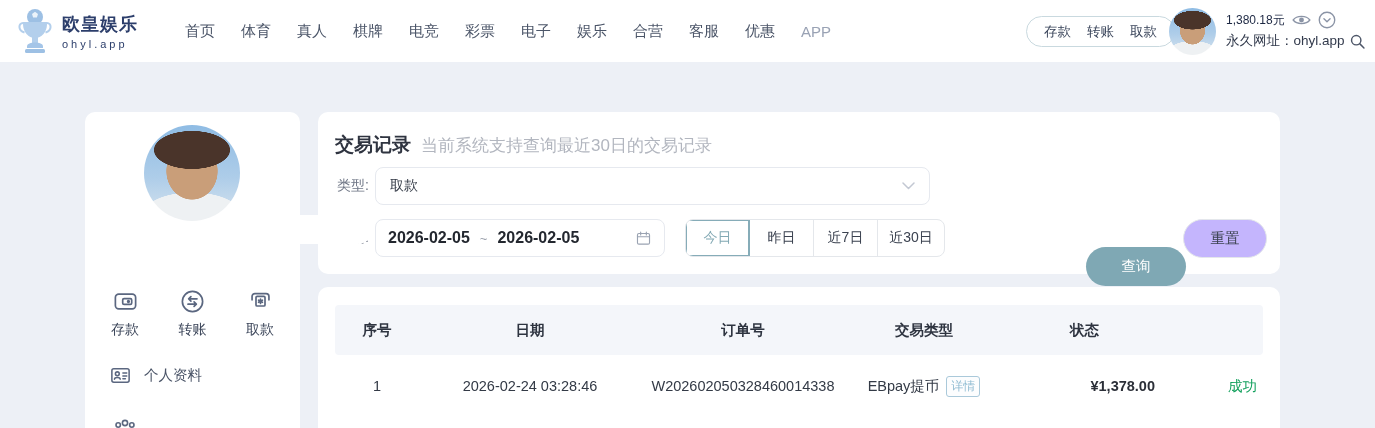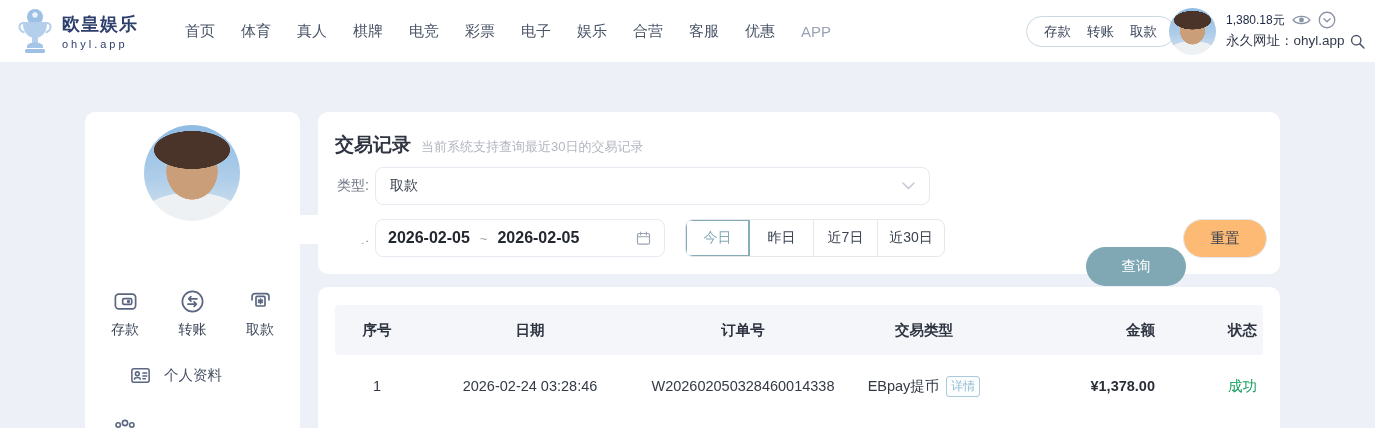--- a/index.html
+++ b/index.html
@@ -37,49 +37,49 @@
       linear-gradient(180deg,#8fbce4 0%,#aecde9 55%,#d8e4ee 100%);
   }
 
   
   .sidecard { position:absolute; left:85px; top:112px; width:215px; height:340px; background:#fff; border-radius:10px; }
   .side-avatar { position:absolute; left:59px; top:13px; width:96px; height:96px; cursor:pointer; }
   .joined { position:absolute; top:136px; left:0; width:100%; text-align:center; font-size:13.5px; color:#bdc3cd; }
   .side-actions { position:absolute; top:176px; left:10px; right:10px; display:flex; justify-content:space-between; }
   .side-action { width:60px; display:flex; flex-direction:column; align-items:center; cursor:pointer; color:#5b6780; }
   .side-action .lbl { margin-top:6px; font-size:14px; color:#3a4458; }
-  .side-menu-item { position:absolute; top:252px; left:44px; display:flex; align-items:center; gap:12px; cursor:pointer; color:#5b6780; }
+  .side-menu-item { position:absolute; top:252px; left:24px; display:flex; align-items:center; gap:12px; cursor:pointer; color:#5b6780; }
   .side-menu-item .lbl { font-size:14.5px; color:#4b5568; }
   .side-menu-partial { position:absolute; top:306px; left:28px; color:#5b6780; }
 
   
   .filtercard { position:absolute; left:318px; top:112px; width:962px; height:162px; background:#fff; border-radius:10px; }
   .title-row { position:absolute; left:17px; top:20px; display:flex; align-items:baseline; gap:10px; }
   .page-title { font-size:19px; font-weight:bold; color:#2f3440; }
-  .page-subtitle { font-size:13px; color:#b2b6bf; }
+  .page-subtitle { font-size:17px; color:#b2b6bf; }
   .flabel { position:absolute; left:19px; height:38px; display:flex; align-items:center; font-size:14px; color:#6e7585; }
   .flabel.type { top:55px; }
   .flabel.date { top:107px; }
   .select-box { position:absolute; left:57px; top:55px; width:555px; height:38px; border:1px solid #e6e9ef; border-radius:8px;
                 background:#fff; display:flex; align-items:center; justify-content:space-between; padding:0 14px; cursor:pointer; }
   .select-box .val { font-size:14px; color:#333a46; }
   .date-box { position:absolute; left:57px; top:107px; width:290px; height:38px; border:1px solid #e6e9ef; border-radius:8px;
               background:#fff; display:flex; align-items:center; gap:10px; padding:0 12px; cursor:pointer; }
   .date-box .d { font-size:16px; font-weight:bold; color:#23272f; }
   .date-box .sep { font-size:13px; color:#9aa0ab; }
   .date-box .cal { margin-left:auto; color:#9aa3b2; }
   .seg { position:absolute; left:367px; top:107px; height:38px; display:flex; border:1px solid #e4e7eb; border-radius:8px; overflow:hidden; background:#fff; }
   .seg-cell { width:64px; display:flex; align-items:center; justify-content:center; font-size:14px; color:#3b4250;
               border-right:1px solid #e4e7eb; cursor:pointer; white-space:nowrap; }
   .seg-cell:last-child { border-right:none; width:66px; }
   .seg-cell.active { box-shadow:inset 0 0 0 1px #86acb8; color:#83a9b4; border-right-color:#86acb8; }
   .btn { position:absolute; top:107px; height:39px; border-radius:20px; display:flex; align-items:center; justify-content:center;
          font-size:14.5px; cursor:pointer; }
   .btn-search { left:768px; width:100px; background:#7fa8b4; color:#ffffff;margin-top:28px; }
-  .btn-reset { left:865px; width:84px; background:#fdba74; border:1px solid #e4e7eb; color:#3b4250;text-align:center; }
+  .btn-reset { left:865px; width:84px; background:#c4b5fd; border:1px solid #e4e7eb; color:#3b4250;text-align:center; }
 
   .bubble { position:absolute; left:240px; top:215px; width:132px; height:29px; background:#fff; border-radius:14px; z-index:3; }
 
   
   .tablecard { position:absolute; left:318px; top:287px; width:962px; height:160px; background:#fff; border-radius:10px; }
   .thead { position:absolute; left:17px; top:18px; width:928px; height:50px; background:#f4f6fa; border-radius:4px;
            display:flex; align-items:center; font-size:14.5px; font-weight:bold; color:#2e3440; }
   .trow { position:absolute; left:17px; top:68px; width:928px; height:62px; display:flex; align-items:center;
           font-size:14.5px; color:#333a46; }
   .c1{width:84px;} .c2{width:222px;} .c3{width:204px;} .c4{width:158px;} .c5{width:158px;} .c6{width:102px;}
@@ -266,21 +266,20 @@
   </section>
 
   <div class="bubble"></div>
 
   <section class="tablecard">
     <div class="thead">
       <div class="c1 cc">序号</div>
       <div class="c2 cc">日期</div>
       <div class="c3 cc">订单号</div>
       <div class="c4 cc">交易类型</div>
-      <div class="c5 cr">金额</div>
       <div class="c6 cr">状态</div>
     </div>
 
     <div class="trow">
       <div class="c1 cc">1</div>
       <div class="c2 cc">2026-02-24 03:28:46</div>
       <div class="c3 cc">W202602050328460014338</div>
       <div class="c4 cc">
         <span>EBpay提币</span>
         <span class="tag">详情</span>

